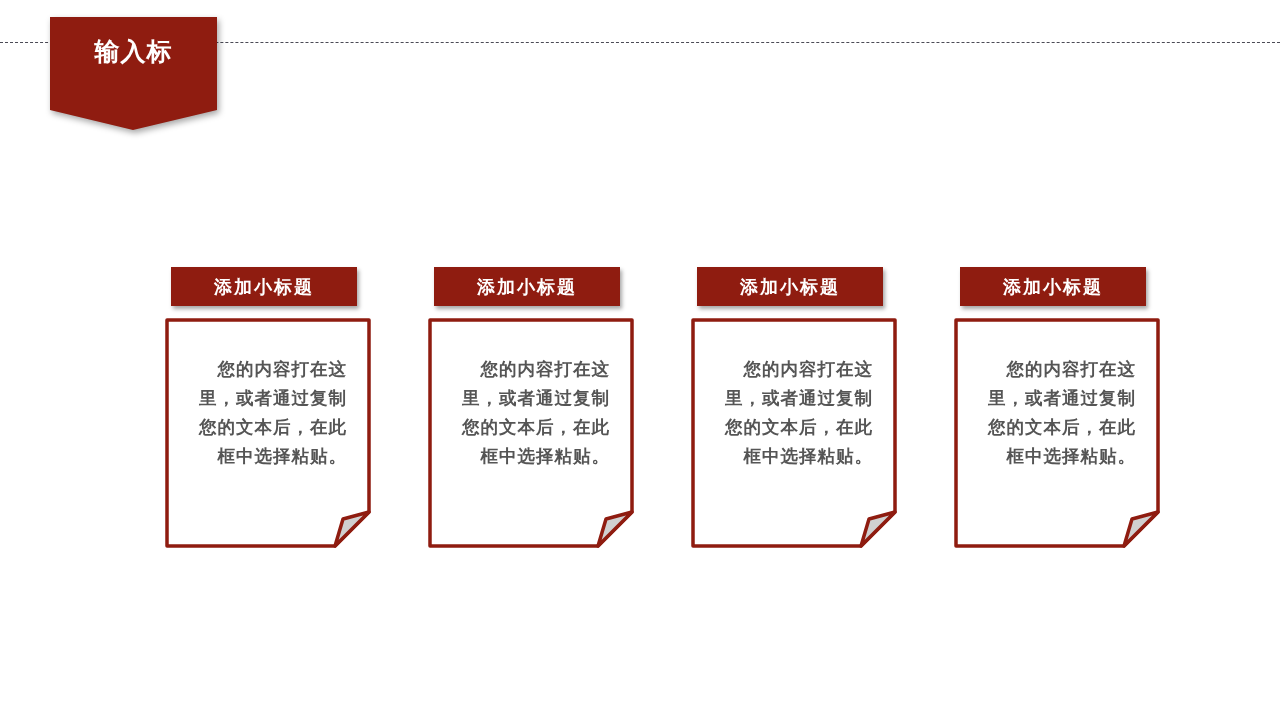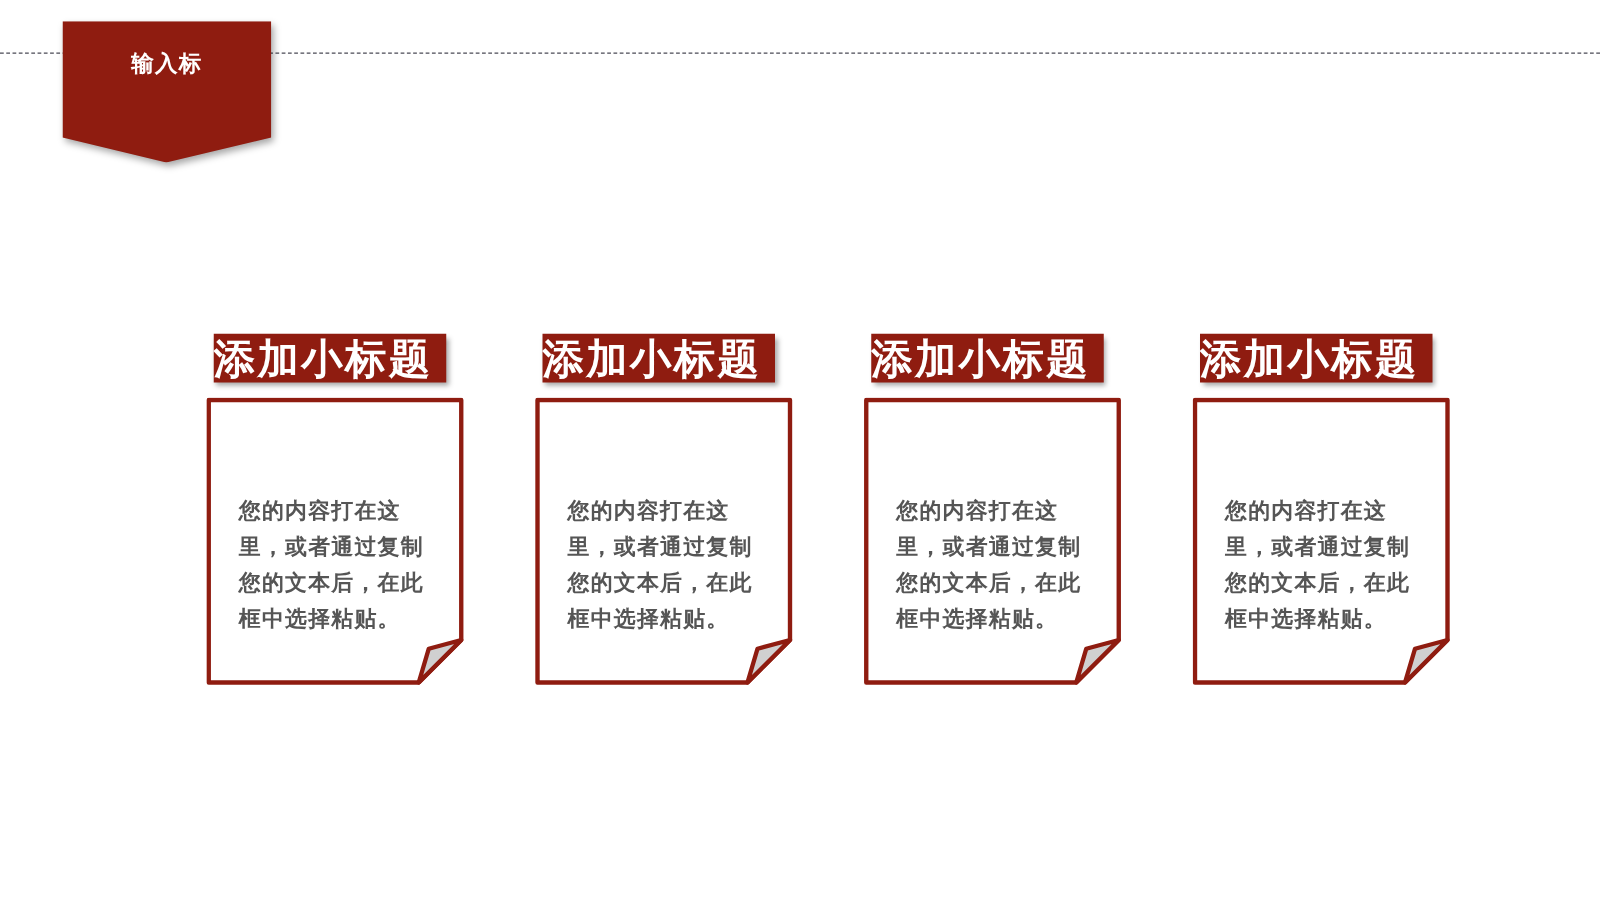--- a/index.html
+++ b/index.html
@@ -4,28 +4,28 @@
 <style>
   html, body { margin:0; padding:0; }
   body { width:1280px; height:720px; background:#ffffff; position:relative; overflow:hidden;
          font-family:"DejaVu Sans", sans-serif; }
   .dash-line { position:absolute; left:0; top:42px; width:1280px; height:0;
                border-top:1.5px dashed #4a4a55; }
   .banner { position:absolute; left:50px; top:17px; width:167px; height:113px;
             filter: drop-shadow(2px 3px 3px rgba(0,0,0,0.35)); }
   .banner svg { position:absolute; left:0; top:0; }
   .banner-text { position:absolute; left:0; top:14px; width:167px; text-align:center;
-                 color:#fff; font-weight:bold; font-size:18px; line-height:41px; letter-spacing:1px; }
+                 color:#fff; font-weight:bold; font-size:25px; line-height:41px; letter-spacing:1px; }
   .card-wrap { position:absolute; top:267px; width:210px; height:285px; }
   .card-title { position:absolute; left:6px; top:0; width:186px; height:39px; background:#8f1c10;
-                color:#fff; font-weight:bold; font-size:33px; line-height:39px; text-align:left;
+                color:#fff; font-weight:bold; font-size:18px; line-height:39px; text-align:center;
                 letter-spacing:2px; box-shadow:2px 3px 4px rgba(0,0,0,0.35); }
   .card-body { position:absolute; left:0; top:51px; }
-  .card-text { position:absolute; left:26px; top:88px; width:156px; text-align:left;
-               color:#555555; font-weight:bold; font-size:17.5px; line-height:29px; letter-spacing:1px;margin-top:40px; }
+  .card-text { position:absolute; left:26px; top:88px; width:156px; text-align:right;
+               color:#555555; font-weight:bold; font-size:17.5px; line-height:29px; letter-spacing:1px; }
 </style>
 </head>
 <body>
 
 <div class="dash-line"></div>
 
 <div class="banner">
   <svg width="167" height="113" viewBox="0 0 167 113">
     <polygon points="0,0 167,0 167,93 83,113 0,93" fill="#8f1c10"></polygon>
   </svg>

